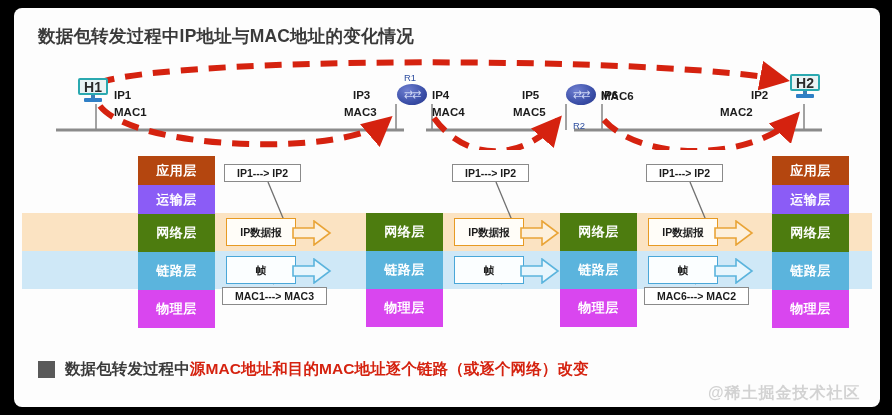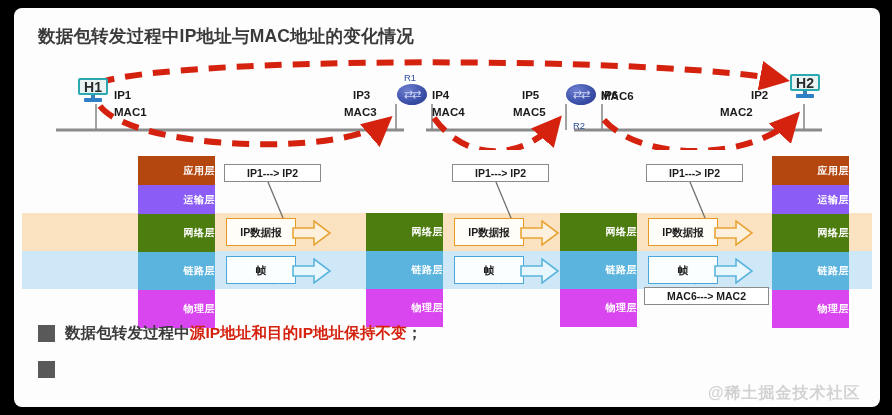--- a/index.html
+++ b/index.html
@@ -58,22 +58,22 @@
   }
 
   
   #layers{position:absolute;left:0;top:148px;width:866px;height:152px;}
 
   .bandNet{position:absolute;left:8px;top:57px;width:850px;height:38px;background:#fbe3c2;}
   .bandLink{position:absolute;left:8px;top:95px;width:850px;height:38px;background:#cfe8f7;}
 
   .stack{position:absolute;width:77px;}
   .lyr{
-    height:29px;line-height:29px;text-align:right;
-    font-size:10px;font-weight:bold;color:#ffffff;
+    height:29px;line-height:29px;text-align:center;
+    font-size:13px;font-weight:bold;color:#ffffff;
     letter-spacing:.5px;white-space:nowrap;
   }
   .lyr.app{background:#b4460f;}
   .lyr.trn{background:#8b5cf6;}
   .lyr.net{background:#4d7c0f;height:38px;line-height:38px;}
   .lyr.lnk{background:#5bb4dd;height:38px;line-height:38px;}
   .lyr.phy{background:#d946ef;height:38px;line-height:38px;}
 
   
   .gap{position:absolute;top:0;width:118px;height:152px;}
@@ -85,21 +85,21 @@
   }
   .pkt-ip{left:4px;top:62px;width:70px;height:28px;line-height:26px;border:1.6px solid #e79a23;}
   .pkt-fr{left:4px;top:100px;width:70px;height:28px;line-height:26px;border:1.6px solid #4aa7d8;background:#fbfeff;}
 
   .bigArrow{position:absolute;width:40px;height:26px;}
 
   .note{
     position:absolute;box-sizing:border-box;
     border:1.3px solid #8a8a8a;background:#ffffff;
     font-size:10.5px;font-weight:bold;color:#1b1b1b;
-    padding:1px 22px;white-space:nowrap;line-height:14px;
+    padding:1px 12px;white-space:nowrap;line-height:14px;
   }
   .note-ip{top:8px;left:2px;}
   .note-mac{top:131px;left:0px;}
   .leader{position:absolute;}
 
   
   #bullets{position:absolute;left:0;top:306px;width:866px;height:90px;}
   .brow{position:absolute;left:24px;height:30px;display:flex;align-items:center;}
   .bsq{
     width:17px;height:17px;background:#595959;margin-right:10px;flex:0 0 auto;
@@ -210,20 +210,21 @@
         <path d="M 44 116 L 37 110 L 36 119 Z" fill="#6f6f6f"></path>
       </svg>
       <div class="pktbox pkt-ip">IP数据报</div>
       <svg class="bigArrow" style="left:70px;top:64px;" viewBox="0 0 40 26">
         <path d="M1 8 H22 V1 L38 13 L22 25 V18 H1 Z" fill="#fdf0dc" stroke="#e9a437" stroke-width="1.6"></path>
       </svg>
       <div class="pktbox pkt-fr">帧</div>
       <svg class="bigArrow" style="left:70px;top:102px;" viewBox="0 0 40 26">
         <path d="M1 8 H22 V1 L38 13 L22 25 V18 H1 Z" fill="#e8f6fd" stroke="#5bb4dd" stroke-width="1.6"></path>
       </svg>
+      <div class="note note-mac">MAC1---&gt; MAC3</div>
     </div>
 
     <div class="stack" style="left:352px;top:57px;">
       <div class="lyr net">网络层</div>
       <div class="lyr lnk">链路层</div>
       <div class="lyr phy">物理层</div>
     </div>
 
     <div class="gap" style="left:436px;">
       <div class="note note-ip">IP1---&gt; IP2</div>
@@ -271,27 +272,24 @@
     <div class="stack" style="left:758px;top:0;">
       <div class="lyr app">应用层</div>
       <div class="lyr trn">运输层</div>
       <div class="lyr net">网络层</div>
       <div class="lyr lnk">链路层</div>
       <div class="lyr phy">物理层</div>
     </div>
   </div>
 
   <div id="bullets">
-    <div class="brow" style="top:4px;">
+    <div class="brow" style="top:40px;">
       <div class="bsq"></div>
       <div class="btxt">
-        <span>数据包转发过程中</span><em>源IP地址和目的IP地址保持不变</em><span>；</span>
+        <span>数据包转发过程中</span><em>源MAC地址和目的MAC地址逐个链路（或逐个网络）改变</em><span></span>
       </div>
-    </div>
-    <div class="brow" style="top:40px;">
-      <div class="bsq"></div>
     </div>
   </div>
 
   <div id="watermark">@稀土掘金技术社区</div>
 
  </div>
 </div>
 
 </body></html>

